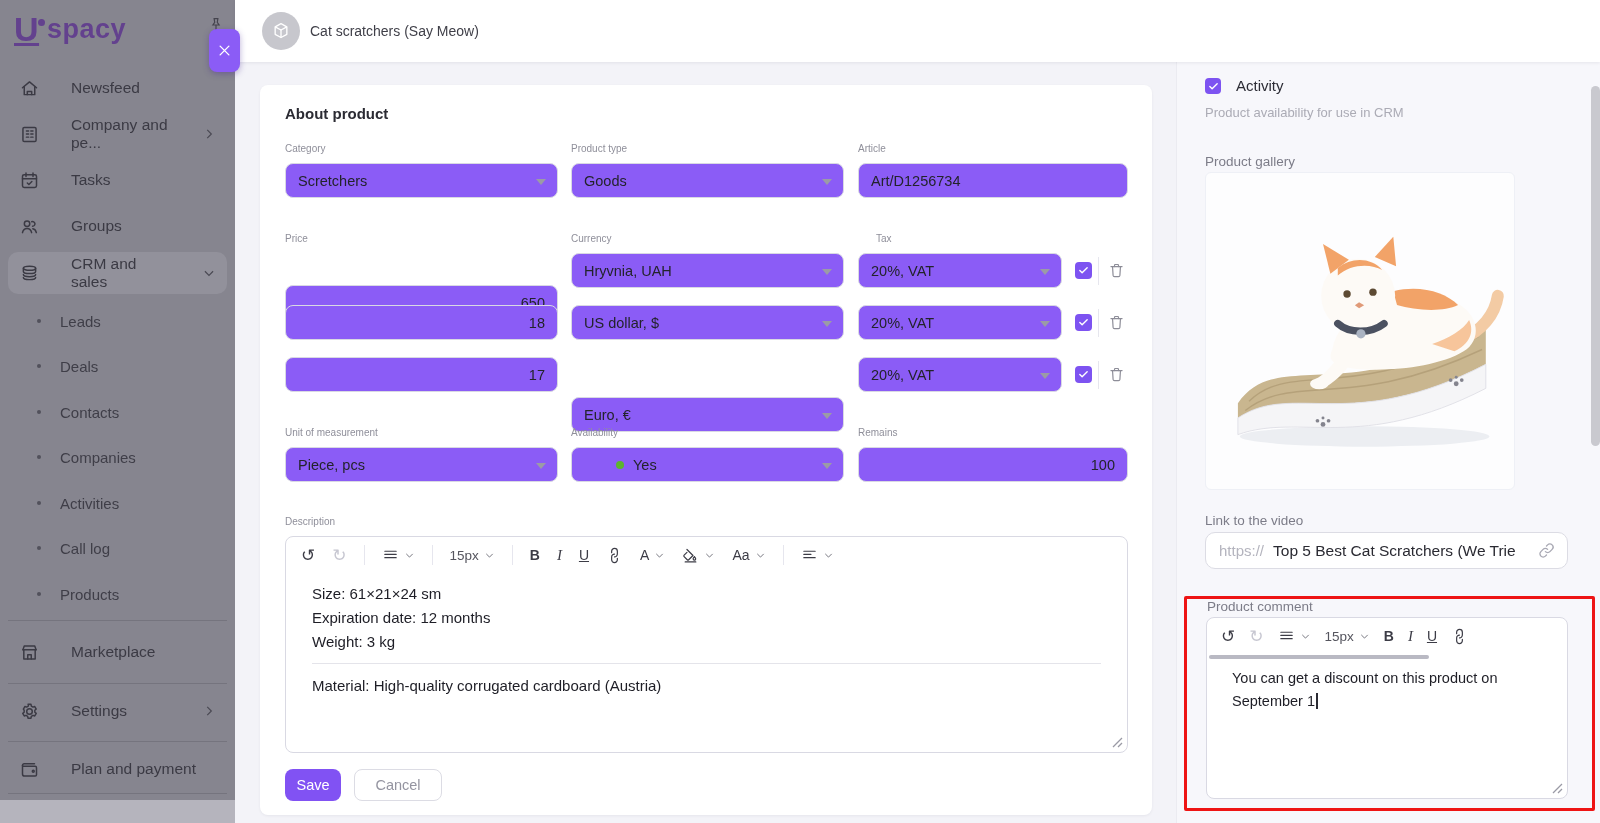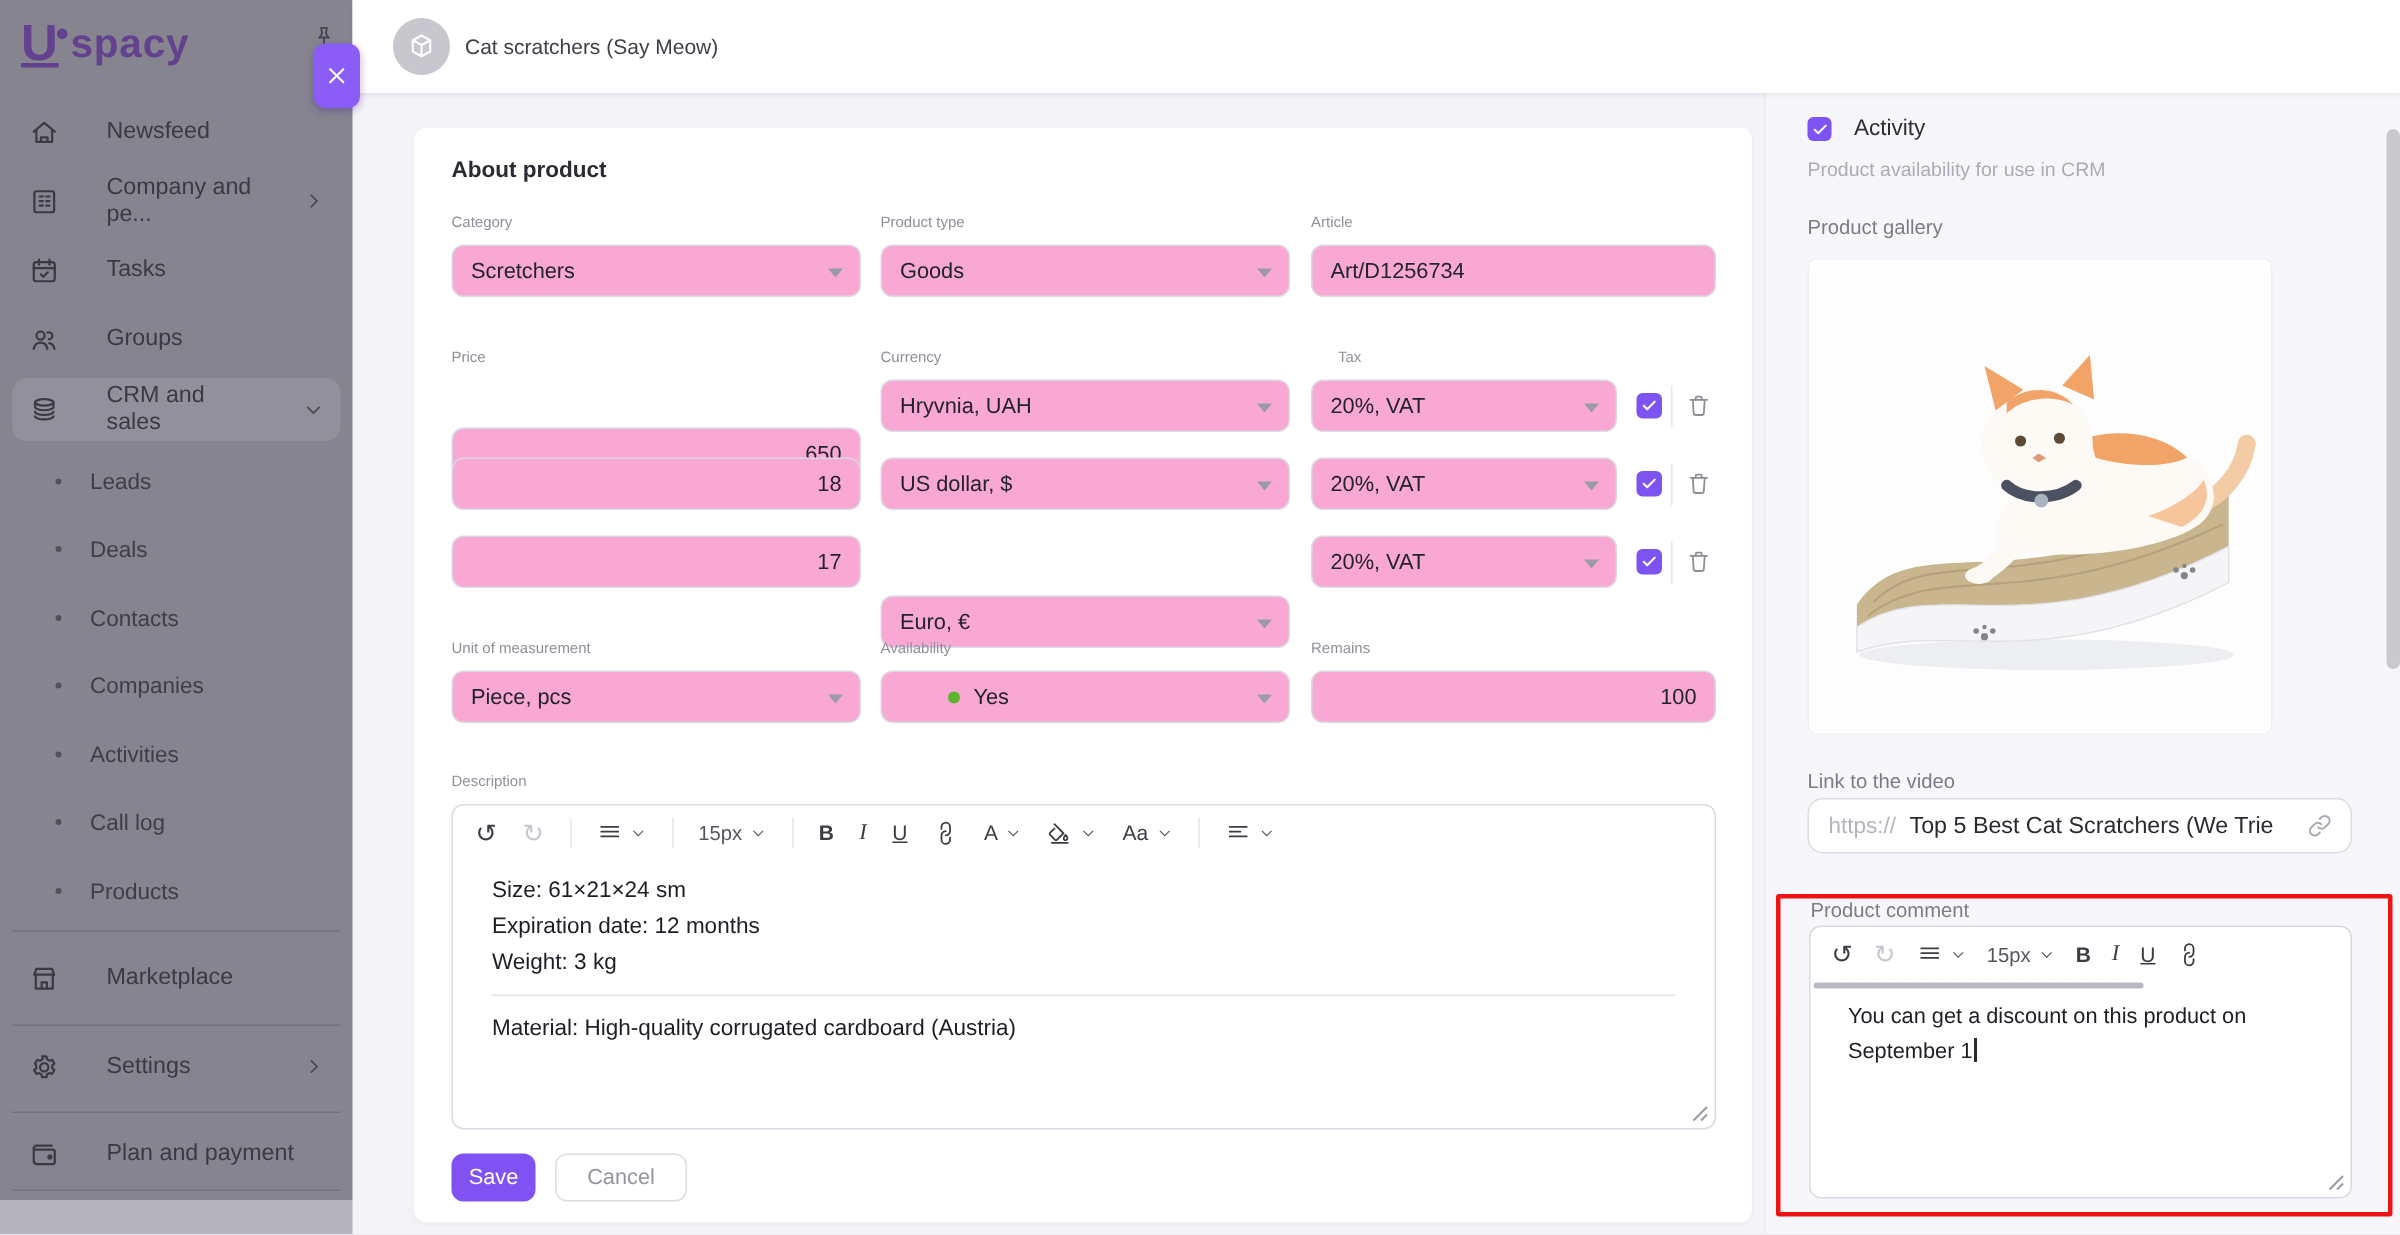--- a/index.html
+++ b/index.html
@@ -28,24 +28,24 @@
   .close-btn svg{stroke:#fff;stroke-width:2.2;width:15px;height:15px;fill:none;stroke-linecap:round;}
 
   
   .main-header{position:absolute;left:235px;top:0;width:1365px;height:62px;background:#fff;box-shadow:0 1px 3px rgba(25,25,50,.08);z-index:5;}
   .avatar{position:absolute;left:27px;top:12px;width:38px;height:38px;border-radius:50%;background:#c7c7cd;display:flex;align-items:center;justify-content:center;}
   .avatar svg{stroke:#fff;fill:none;stroke-width:1.6;width:20px;height:20px;stroke-linejoin:round;}
   .page-title{position:absolute;left:75px;top:0;height:62px;display:flex;align-items:center;font-size:14px;color:#3f3f48;}
   .panel-bg{position:absolute;left:1176px;top:62px;width:424px;height:761px;background:#f7f7fb;border-left:1px solid #ebebf1;}
 
   
-  .card{position:absolute;left:276px;top:85px;width:892px;height:730px;background:#fff;border-radius:8px;box-shadow:0 1px 3px rgba(25,25,50,.06);}
+  .card{position:absolute;left:260px;top:85px;width:892px;height:730px;background:#fff;border-radius:8px;box-shadow:0 1px 3px rgba(25,25,50,.06);}
   .card h1{position:absolute;left:25px;top:20px;margin:0;font-size:15px;font-weight:700;color:#2b2b33;}
   .label{position:absolute;font-size:10px;color:#8f8f9a;}
-  .field{position:absolute;box-sizing:border-box;height:35px;border:1px solid #d9d9e3;border-radius:8px;background:#f9a8d4;font-size:14.5px;color:#23232b;}
+  .field{position:absolute;box-sizing:border-box;height:35px;border:1px solid #d9d9e3;border-radius:8px;background:#8b5cf6;font-size:14.5px;color:#23232b;}
   .select{display:flex;align-items:center;padding:0 28px 0 12px;cursor:pointer;}
   .caret{position:absolute;right:11px;top:50%;margin-top:-2px;width:0;height:0;border-left:5px solid transparent;border-right:5px solid transparent;border-top:6px solid #9b9ba6;}
   input.field{padding:0 12px;outline:none;font-family:"Liberation Sans",sans-serif;}
   input.num{text-align:right;}
   .dot-green{width:8px;height:8px;border-radius:50%;margin-right:9px;flex:0 0 8px;}
   .chk{position:absolute;width:17px;height:17px;border-radius:4px;background:#7d53f1;display:flex;align-items:center;justify-content:center;cursor:pointer;}
   .chk svg{stroke:#fff;stroke-width:3;width:11px;height:11px;fill:none;stroke-linecap:round;stroke-linejoin:round;}
   .vsep{position:absolute;width:1px;height:28px;background:#e6e6ee;}
   .trash{position:absolute;width:19px;height:19px;cursor:pointer;}
   .trash svg{stroke:#8d8d98;fill:none;stroke-width:1.5;width:19px;height:19px;stroke-linecap:round;}
@@ -442,21 +442,21 @@
   </div>
 
   <div class="chk" style="left:1205px;top:78px;width:16px;height:16px;">
       <svg viewBox="0 0 24 24">
         <polyline points="20,6 9,17 4,12"></polyline>
       </svg>
     </div>
   <div class="abs" style="left:1236px;top:77px;font-size:15px;color:#2c2c35;">Activity</div>
   <div class="helper" style="left:1205px;top:105px;">Product availability for use in CRM</div>
 
-  <div class="plabel" style="left:1205px;top:144px;">Product gallery</div>
+  <div class="plabel" style="left:1205px;top:154px;">Product gallery</div>
   <div class="gallery">
     <svg viewBox="0 0 320 300" width="296" height="278">
       <ellipse cx="165" cy="264" rx="135" ry="11" fill="#eceef2"></ellipse>
       <path d="M28 228 C70 168 140 232 296 148 L296 186 C150 262 88 204 28 244 Z" fill="#c9b68f"></path>
       <path d="M40 226 C85 182 145 228 288 156" stroke="#b5a17a" stroke-width="1.5" fill="none"></path>
       <path d="M36 236 C90 194 148 238 292 170" stroke="#b5a17a" stroke-width="1.5" fill="none"></path>
       <path d="M28 244 C88 204 150 262 296 186 L296 212 C160 282 95 238 28 262 Z" fill="#f5f5f7" stroke="#e0e0e6" stroke-width="1"></path>
       <g fill="#84848e">
         <circle cx="120" cy="251" r="2.6"></circle>
           <circle cx="126" cy="247" r="2"></circle>

